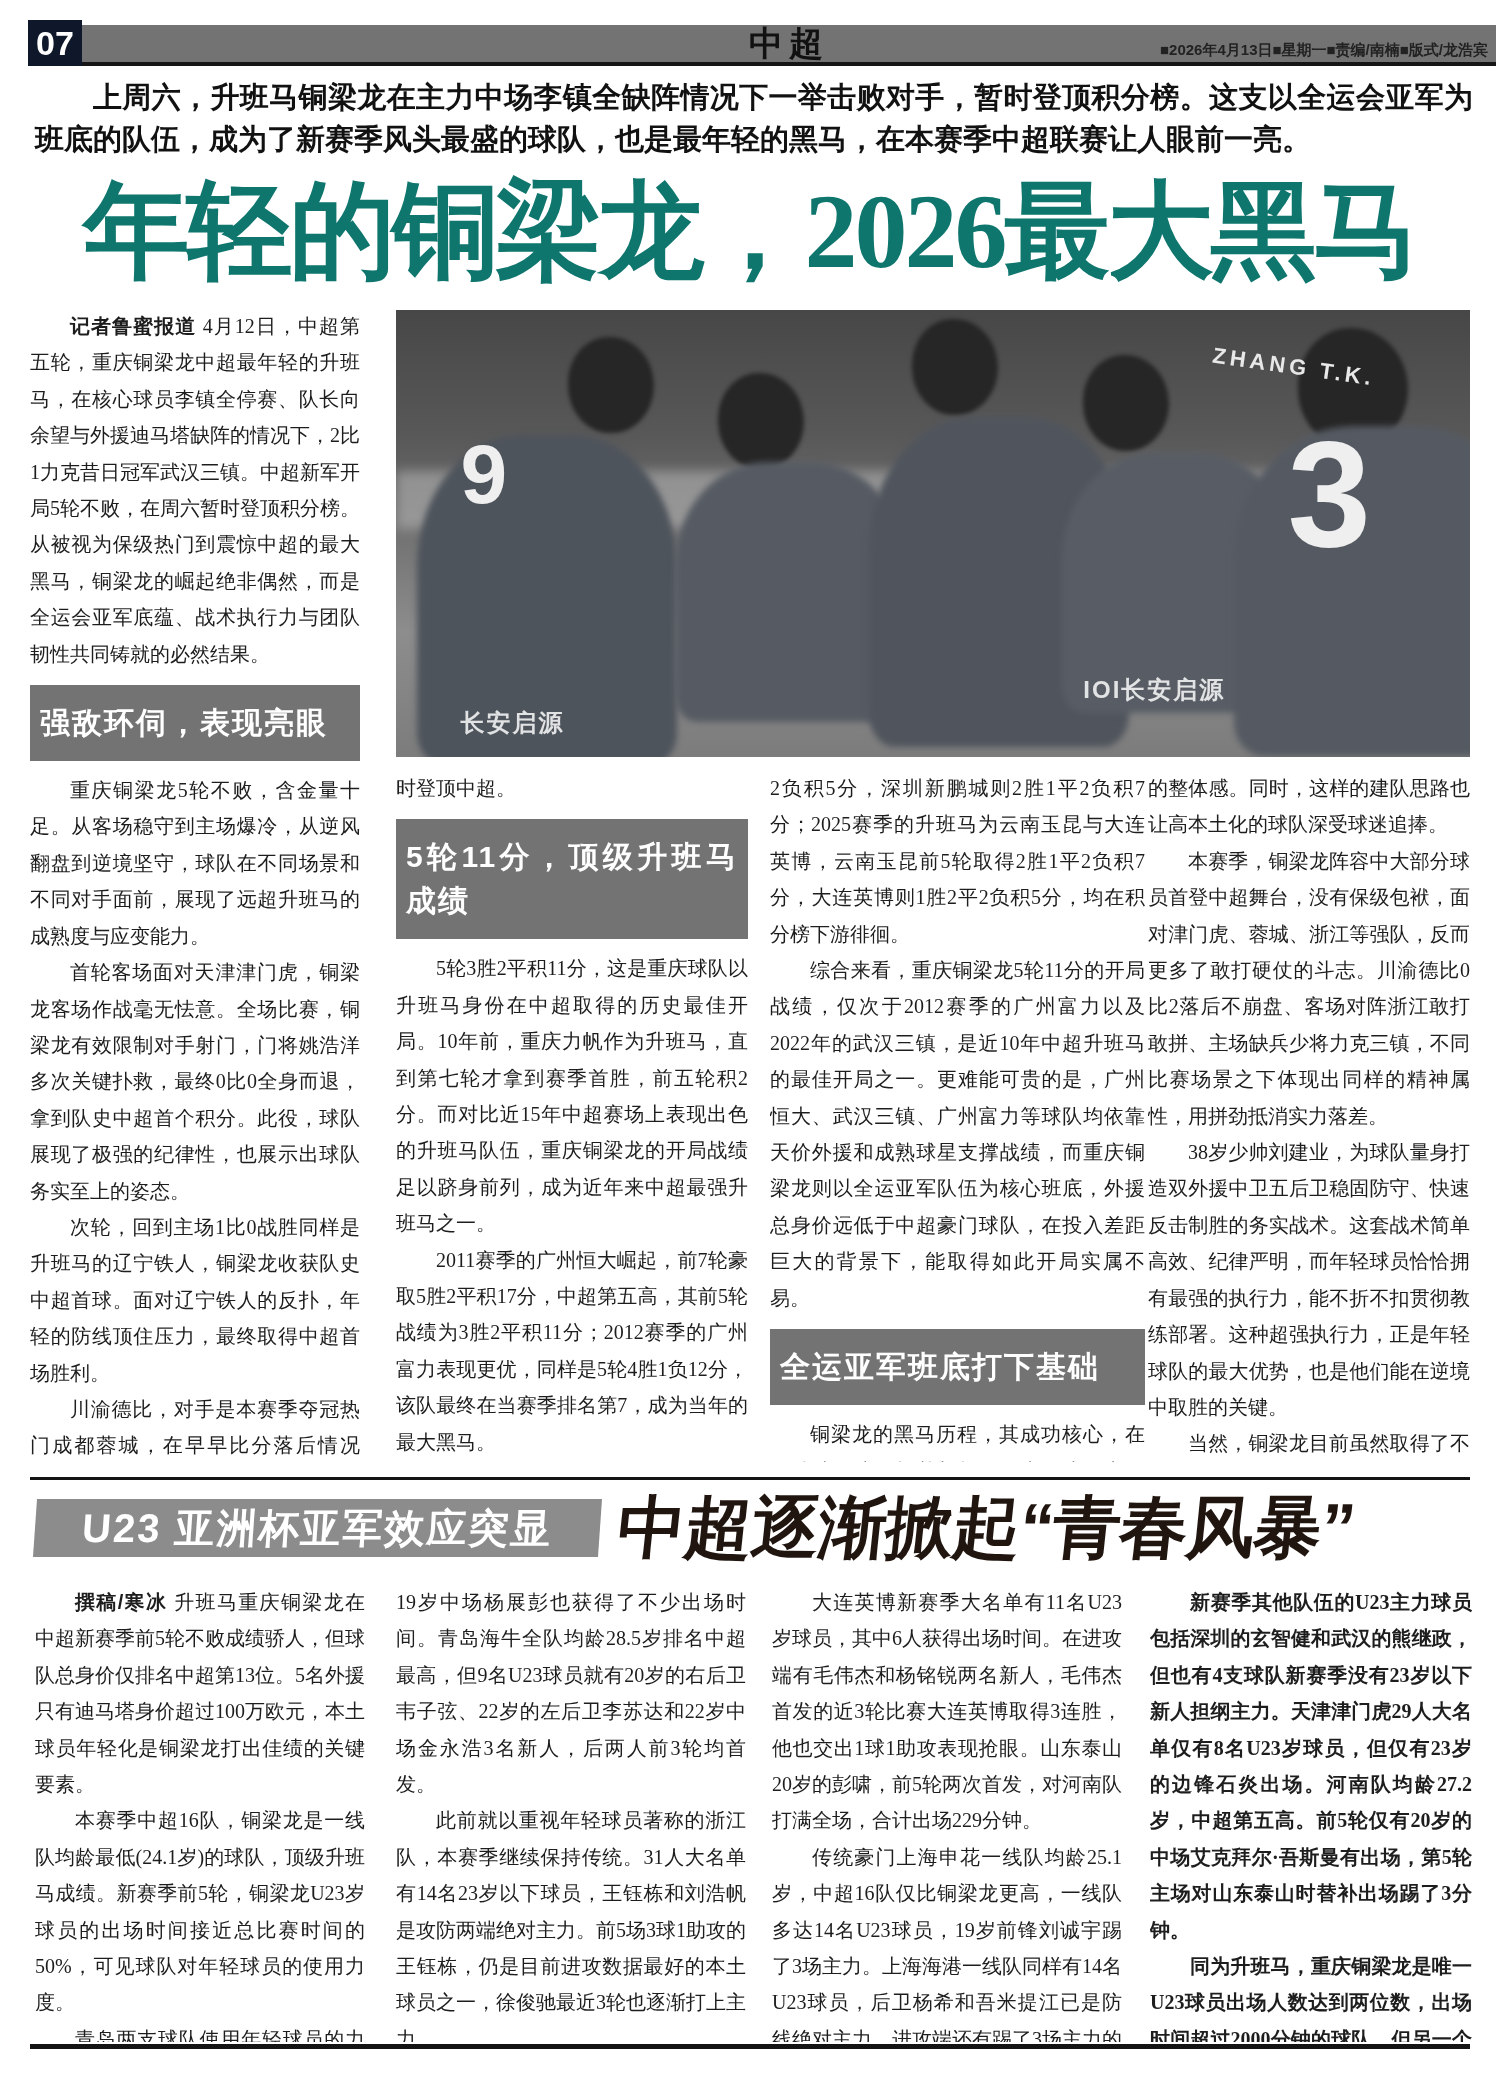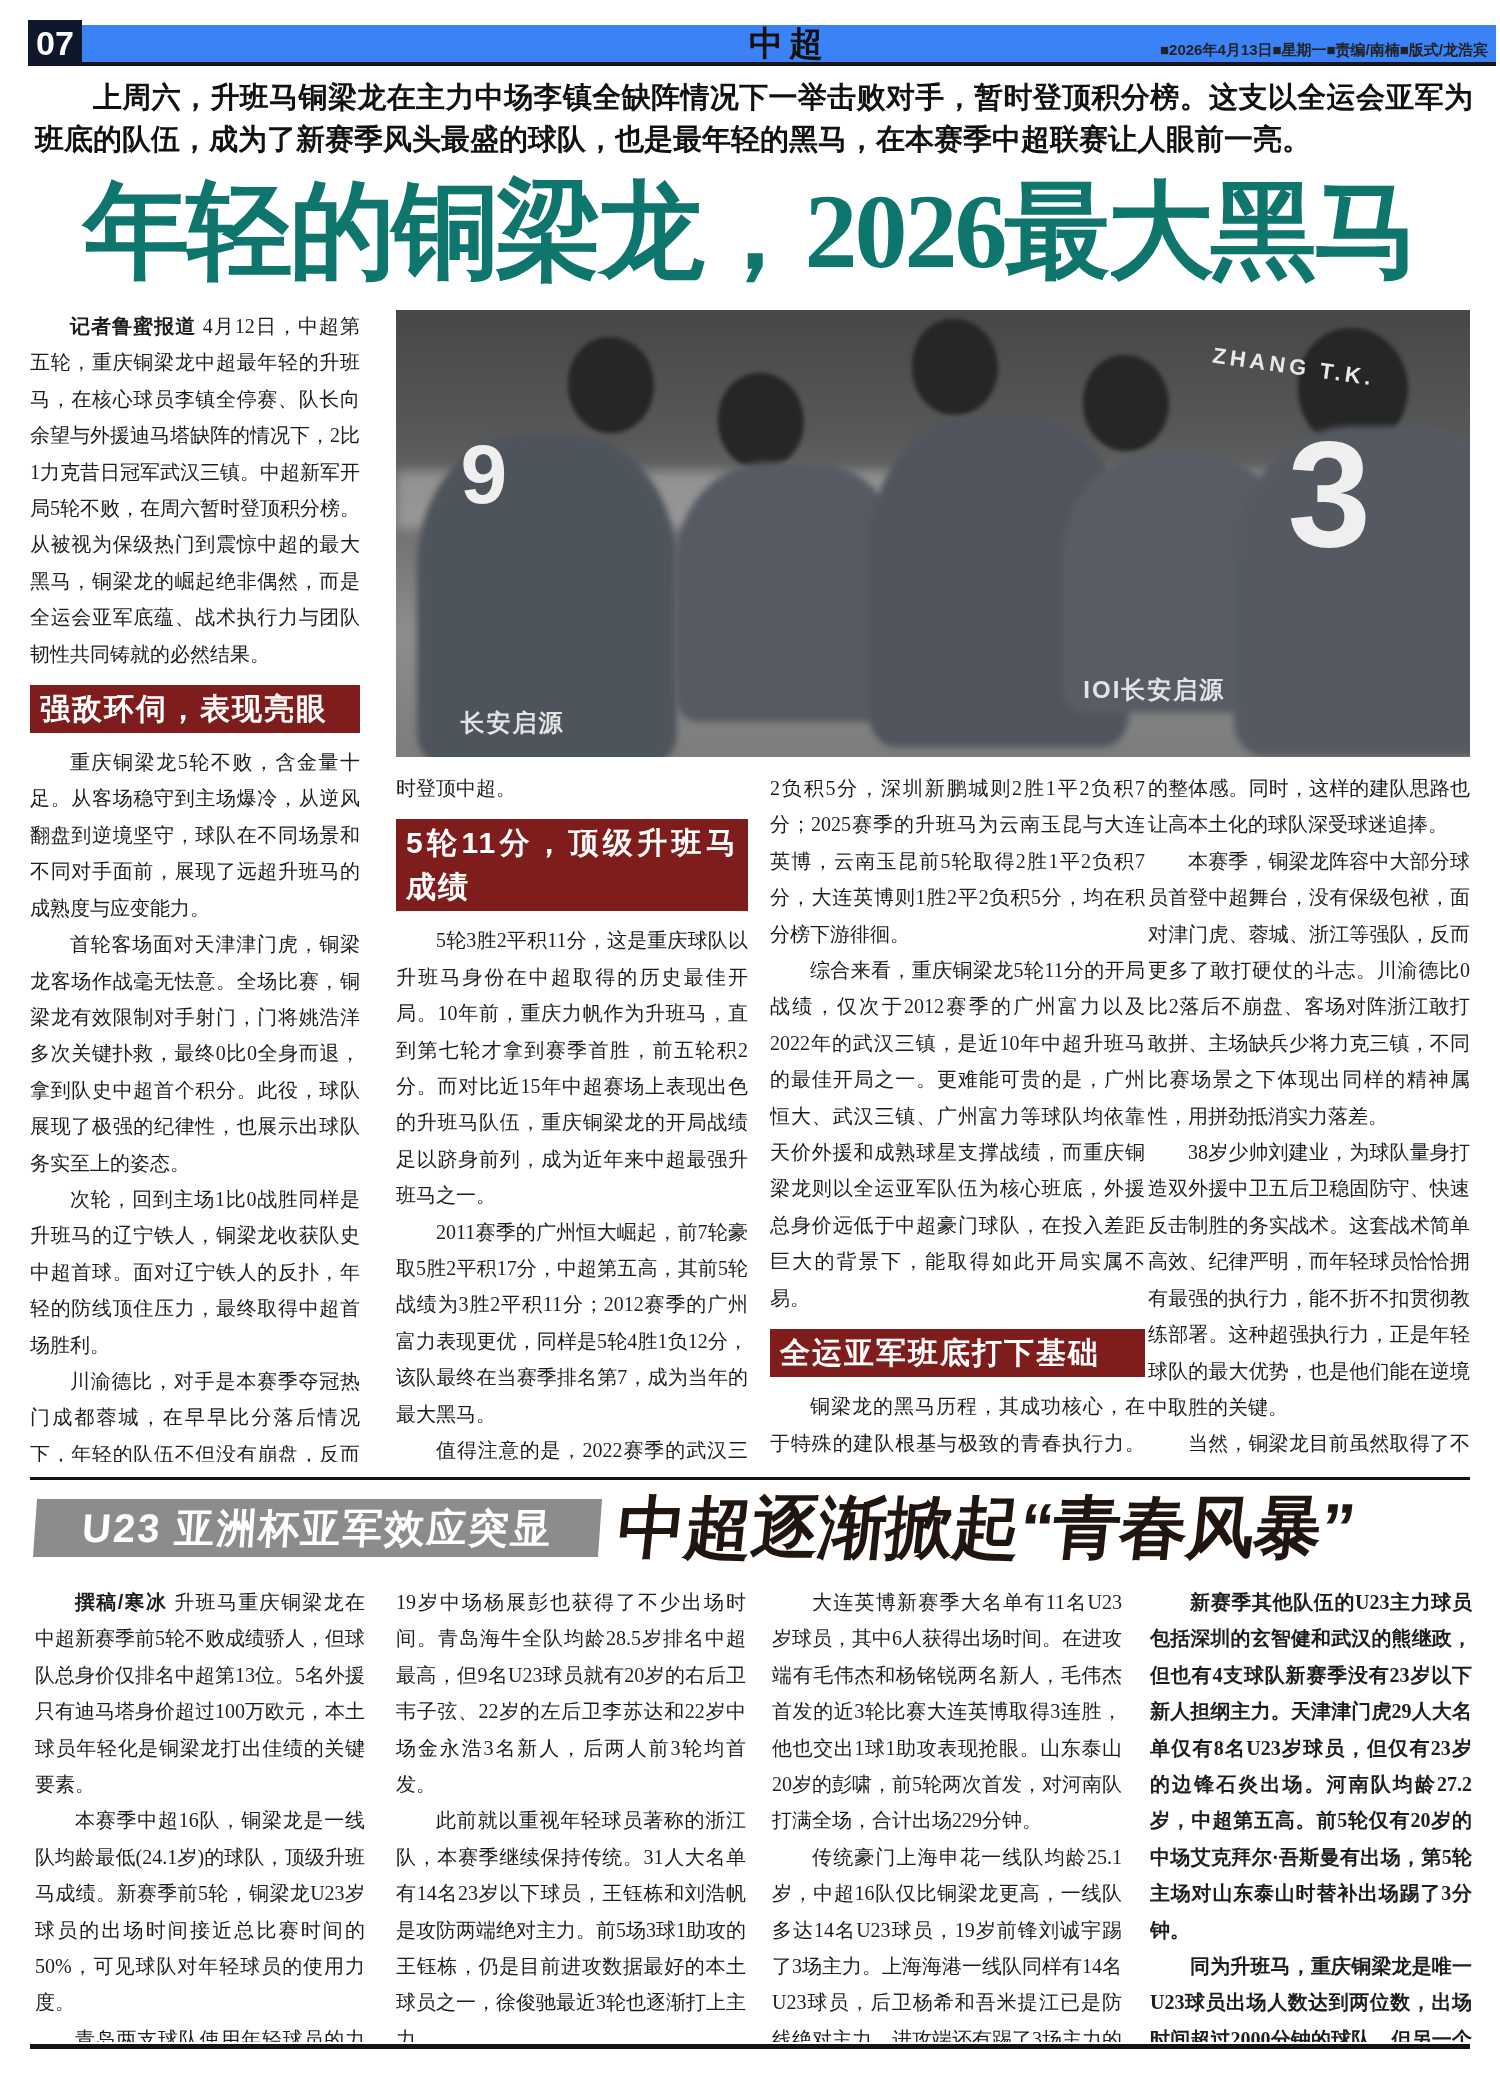--- a/index.html
+++ b/index.html
@@ -1,21 +1,21 @@
 <!DOCTYPE html>
 <html><head>
 <meta charset="utf-8">
 <style>
   html,body{margin:0;padding:0;background:#fff;}
   .page{position:relative;width:1500px;height:2077px;background:#fff;overflow:hidden;
         font-family:"Liberation Serif","DejaVu Serif",serif;color:#1c1c1c;}
   
   .pageno{position:absolute;left:28px;top:20px;width:54px;height:46px;background:#0f172a;color:#fff;
           font:700 34px/46px "Liberation Sans","DejaVu Sans",sans-serif;text-align:center;}
-  .mastbar{position:absolute;left:82px;top:25px;width:1414px;height:37px;background:#3b82f6;
+  .mastbar{position:absolute;left:82px;top:25px;width:1414px;height:37px;background:#737373;
            border-bottom:4px solid #161616;}
   .mast-title{position:absolute;left:0;right:0;top:-2px;text-align:center;
               font:700 34px/40px "Liberation Sans","DejaVu Sans",sans-serif;letter-spacing:6px;color:#111;}
   .mast-date{position:absolute;right:8px;bottom:3px;font:700 15px/18px "Liberation Sans","DejaVu Sans",sans-serif;color:#222;}
   
   .standfirst{position:absolute;left:35px;top:76px;width:1438px;
               font:700 29px/42px "Liberation Sans","DejaVu Sans",sans-serif;color:#111;
               text-align:justify;text-indent:2em;}
   .headline{position:absolute;left:30px;top:168px;width:1440px;height:130px;
             font:900 106px/128px "Liberation Serif","DejaVu Serif",serif;color:#0f766e;
@@ -29,21 +29,21 @@
   .ph-num{position:absolute;color:#efefef;font-family:"Liberation Sans","DejaVu Sans",sans-serif;font-weight:700;}
   .ph-backname{position:absolute;color:#e8e8e8;font:700 22px/24px "Liberation Sans","DejaVu Sans",sans-serif;
                letter-spacing:4px;transform:rotate(8deg);}
   .ph-sponsor{position:absolute;color:#f2f2f2;font:700 24px/26px "Liberation Sans","DejaVu Sans",sans-serif;
               letter-spacing:2px;opacity:.9;}
   
   .col{position:absolute;text-align:justify;font-size:20px;line-height:36.4px;color:#1d1d1d;overflow:hidden;}
   .col p.para{margin:0;text-indent:2em;}
   .col p.cont{text-indent:0;}
   .col strong.lead{font-family:"Liberation Sans","DejaVu Sans",sans-serif;font-weight:700;margin-top:24px;}
-  .sec-h{background:#7f1d1d;color:#fff;margin:13px 0 11px;padding:2px 10px;
+  .sec-h{background:#737373;color:#fff;margin:13px 0 11px;padding:16px 10px;
          font:700 30px/44px "Liberation Sans","DejaVu Sans",sans-serif;letter-spacing:2px;}
   
   .rule{position:absolute;background:#141414;}
   
   .kicker{position:absolute;left:35px;top:1499px;width:565px;height:58px;background:#8c8c8c;
           color:#fff;text-align:center;font:700 40px/58px "Liberation Sans","DejaVu Sans",sans-serif;
           letter-spacing:2px;transform:skewX(-4deg);}
   .headline2{position:absolute;left:618px;top:1488px;width:860px;height:80px;
              font:900 68px/78px "Liberation Sans","DejaVu Sans",sans-serif;color:#20150f;
              white-space:nowrap;transform:skewX(-6deg);letter-spacing:-1px;}

